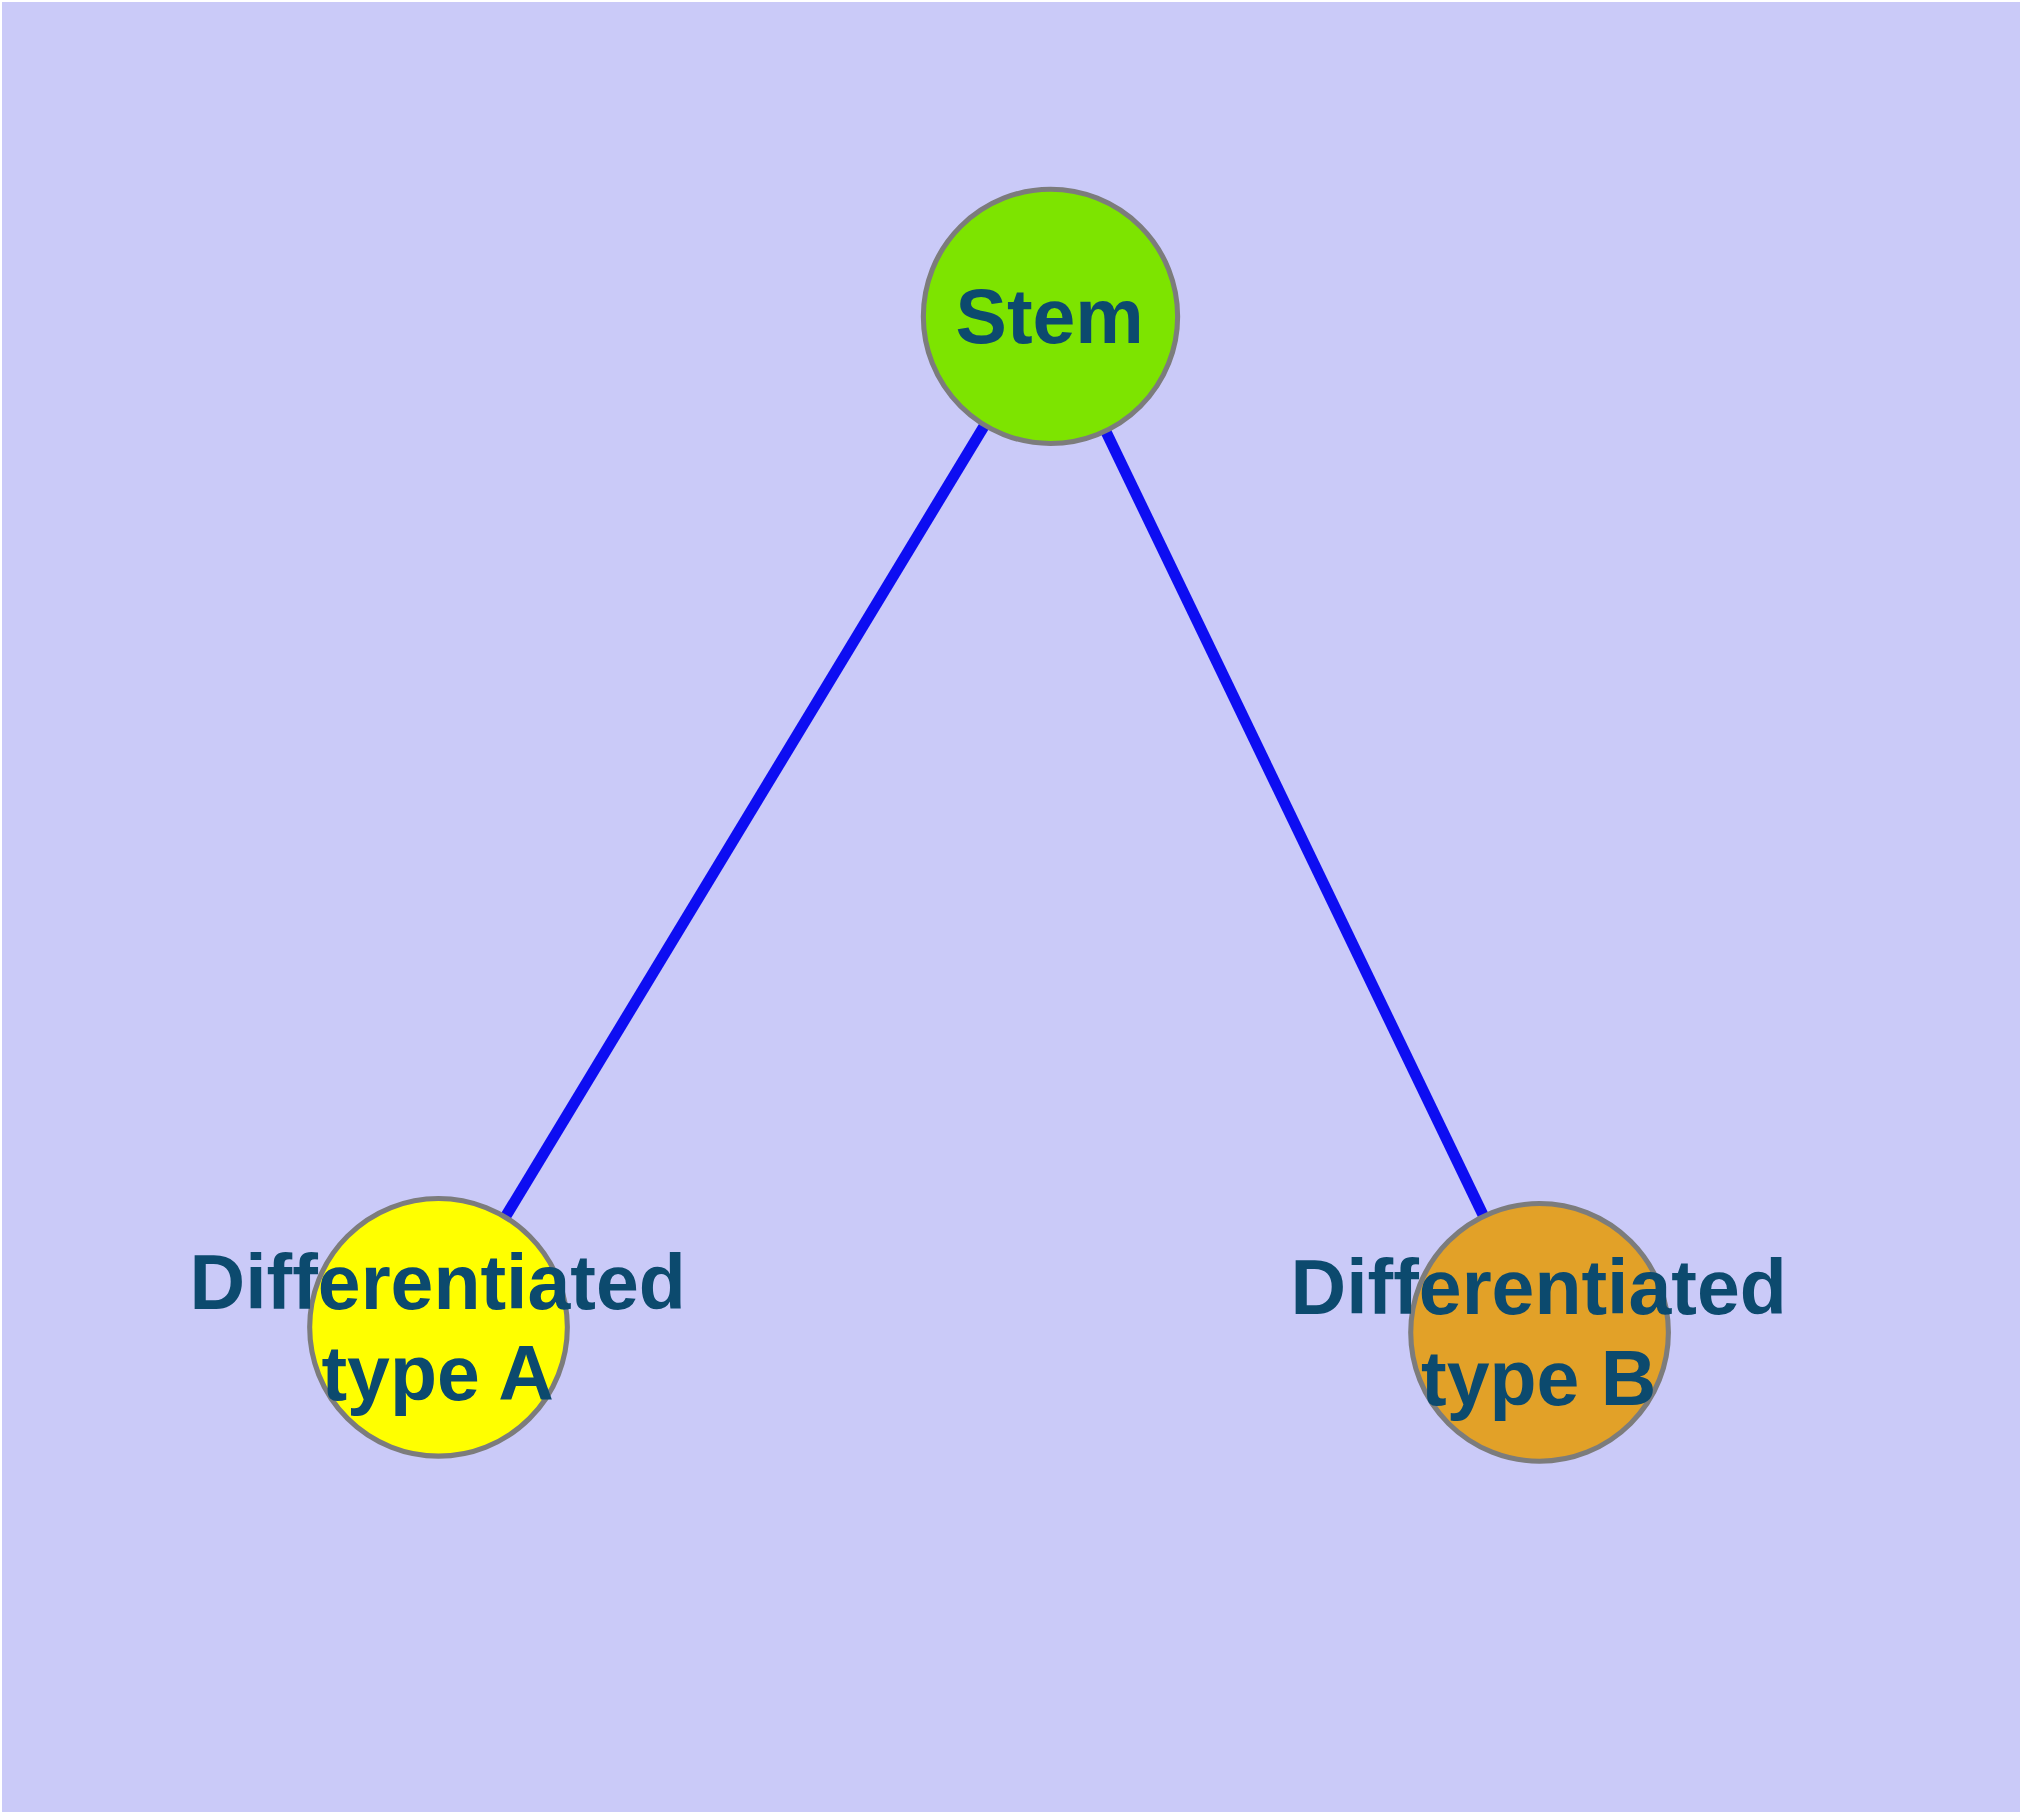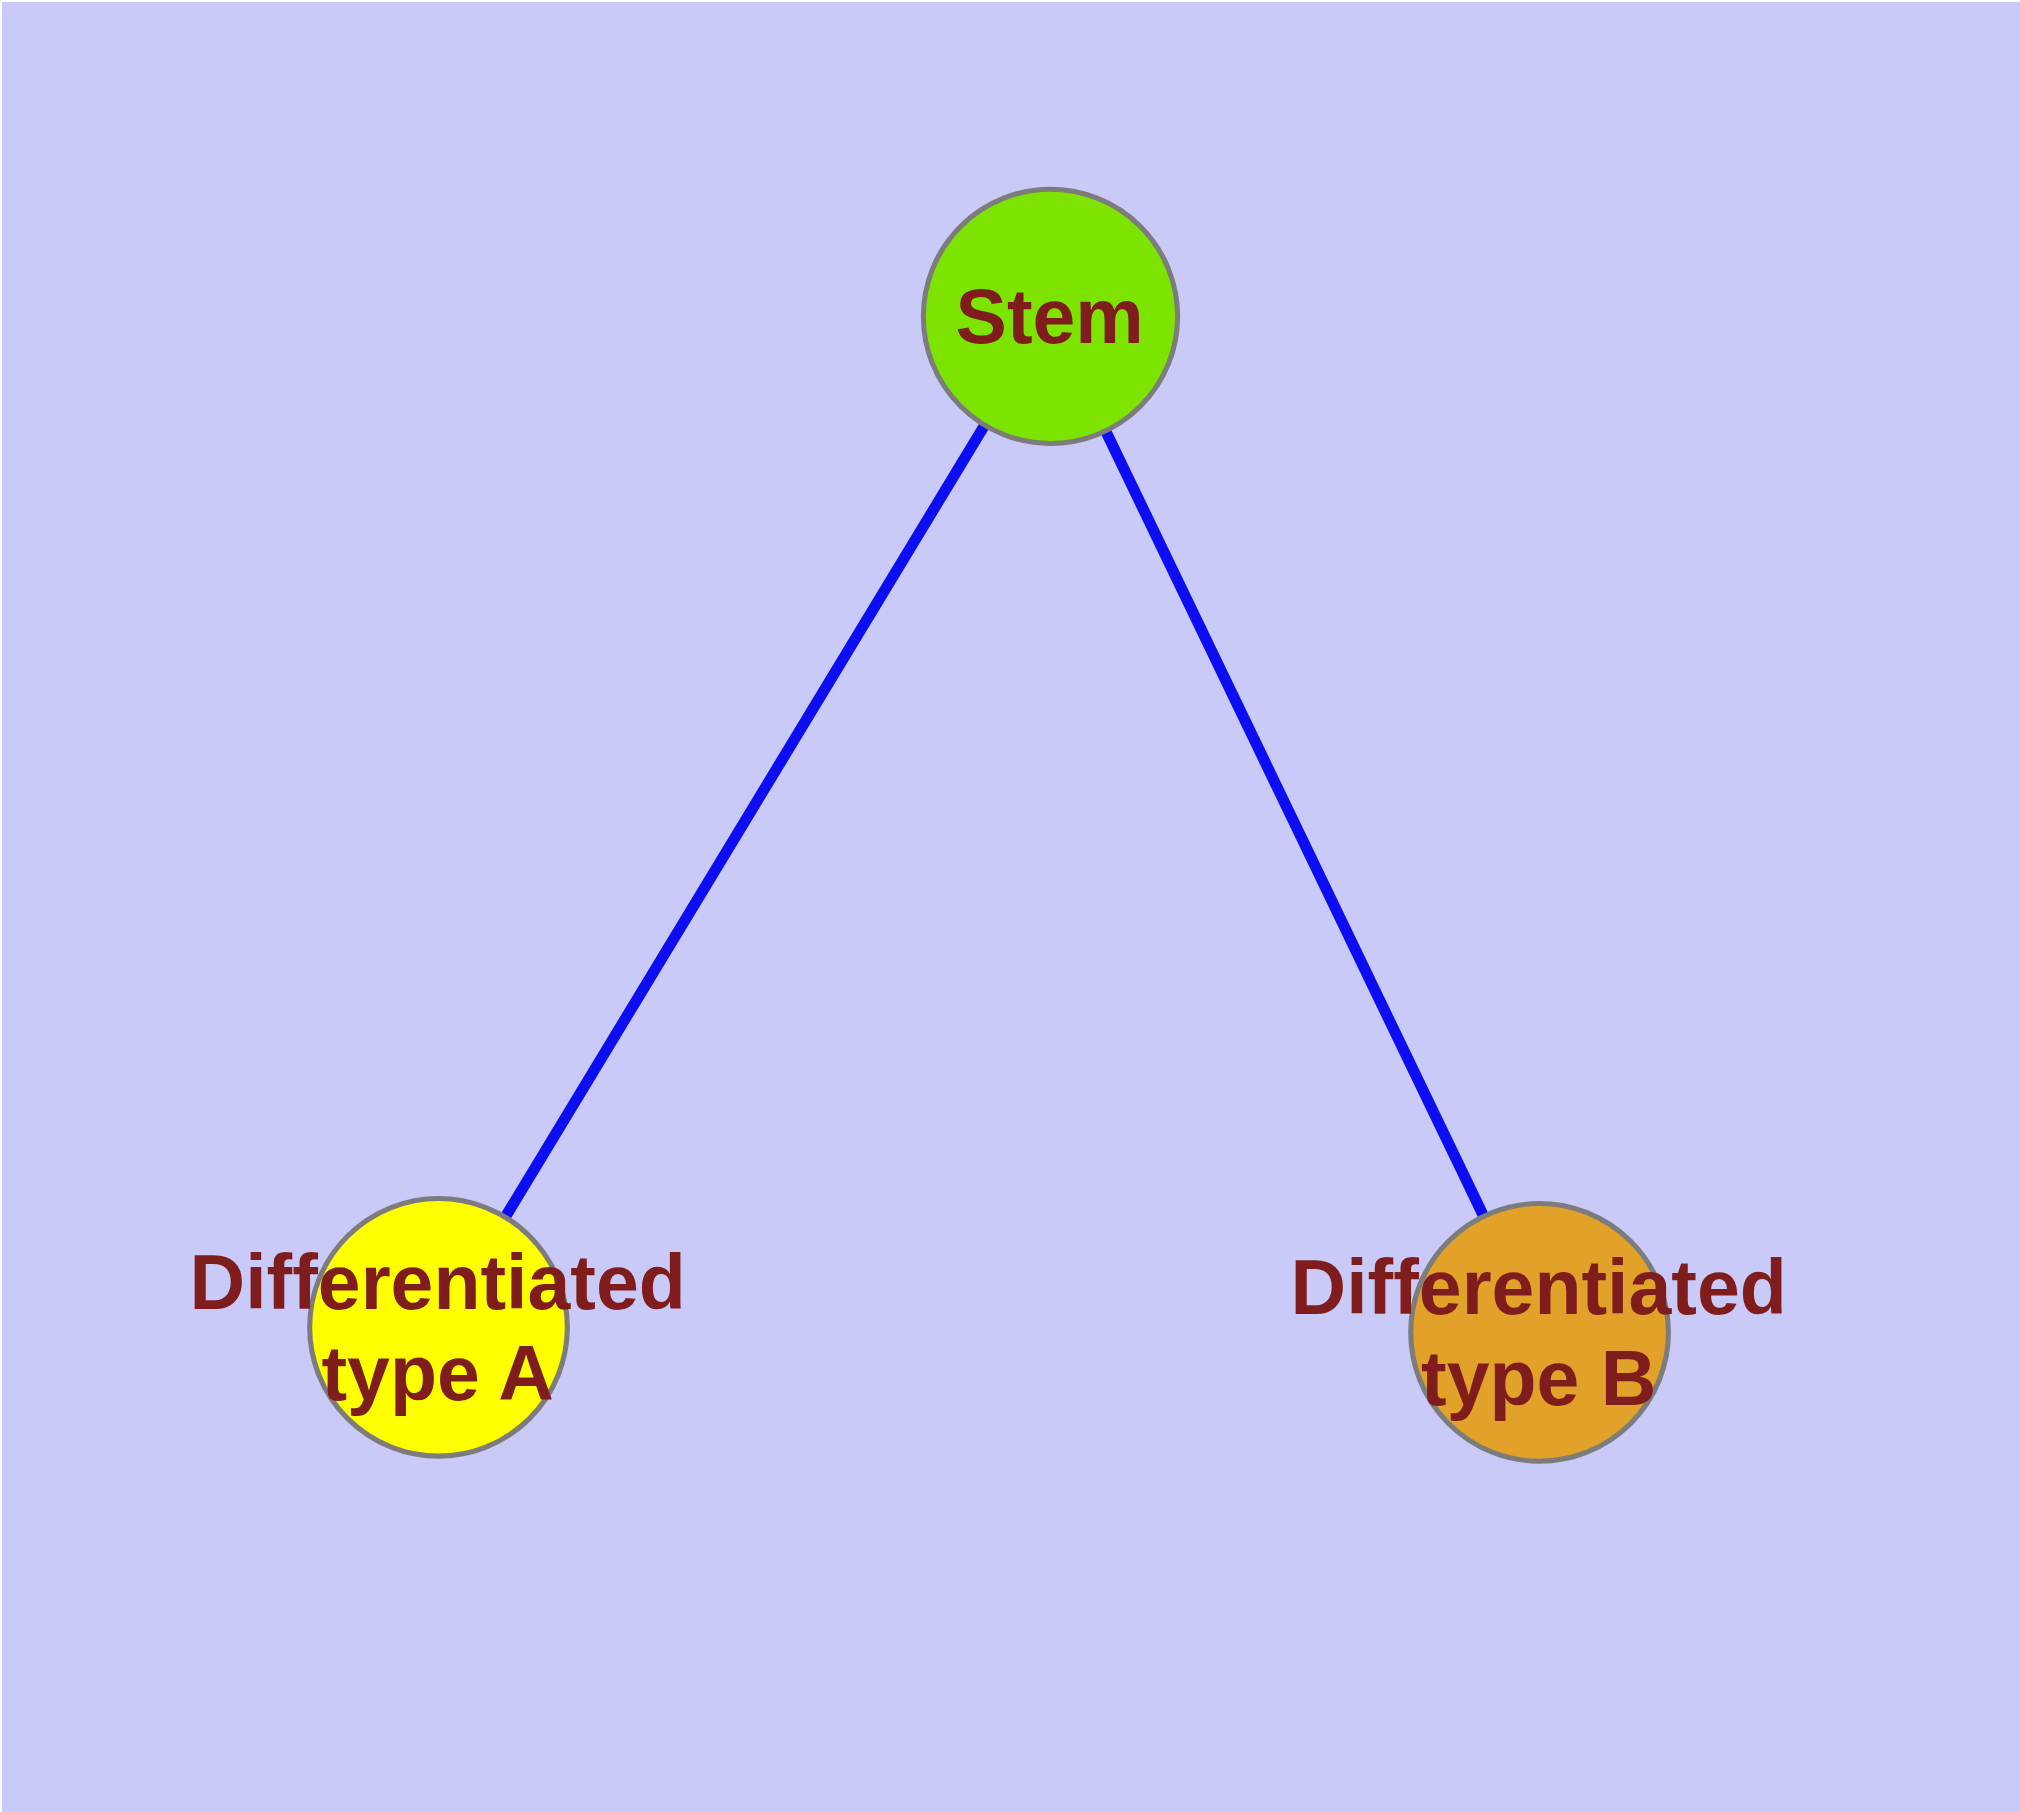--- a/index.html
+++ b/index.html
@@ -32,21 +32,21 @@
   .edge {
     stroke-width: 13;
     stroke-linecap: butt;
   }
   .node {
     stroke-width: 6;
   }
   .node-label {
     position: absolute;
     transform: translate(-50%, -50%);
-    color: #7f1d1d;
+    color: #0c4a6e;
     font-weight: bold;
     font-size: 77px;
     line-height: 91px;
     text-align: center;
     white-space: pre-line;
   }
 </style>
 </head>
 <body>
 

